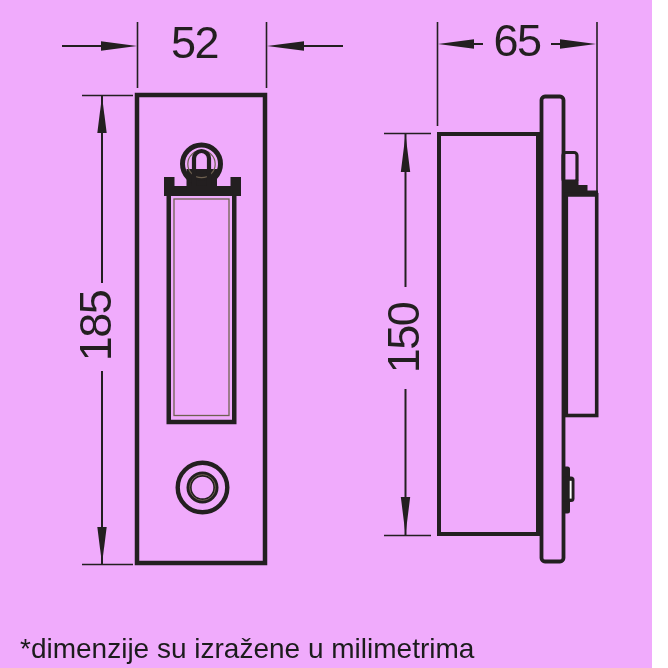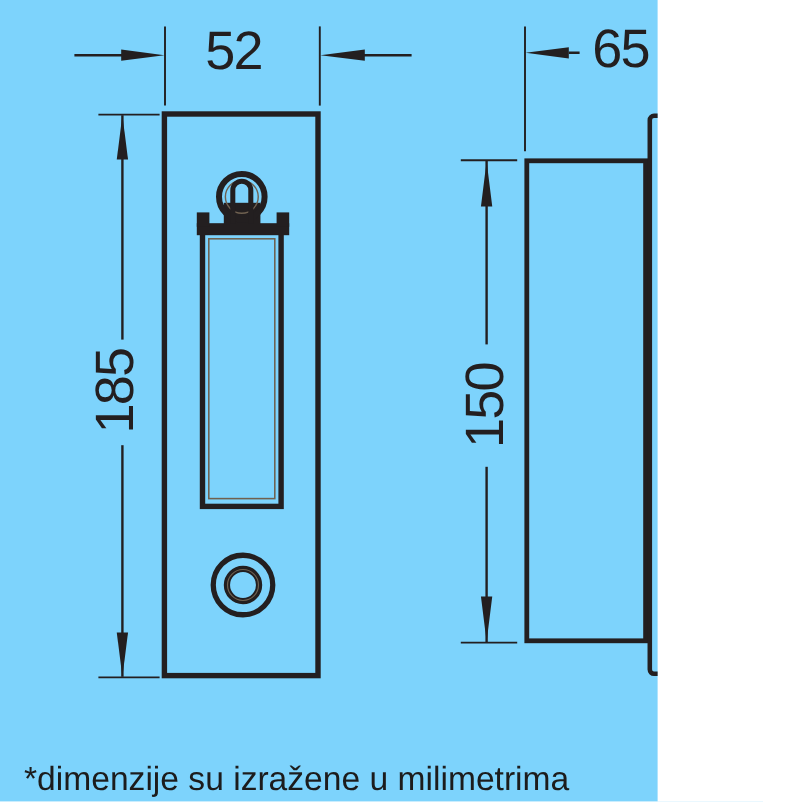--- a/index.html
+++ b/index.html
@@ -5,23 +5,23 @@
   html, body {
     margin: 0;
     padding: 0;
     width: 668px;
     height: 668px;
     background: #ffffff;
     font-family: "Liberation Sans", sans-serif;
   }
   .page {
     position: relative;
-    width: 548px;
+    width: 652px;
     height: 668px;
-    background: #7dd3fc;
+    background: #f0abfc;
     overflow: hidden;
   }
   svg { display: block; }
   .dim-label {
     font-family: "Liberation Sans", sans-serif;
     font-size: 45px;
     letter-spacing: -1.5px;
     fill: #231f20;
   }
   .caption-text {

